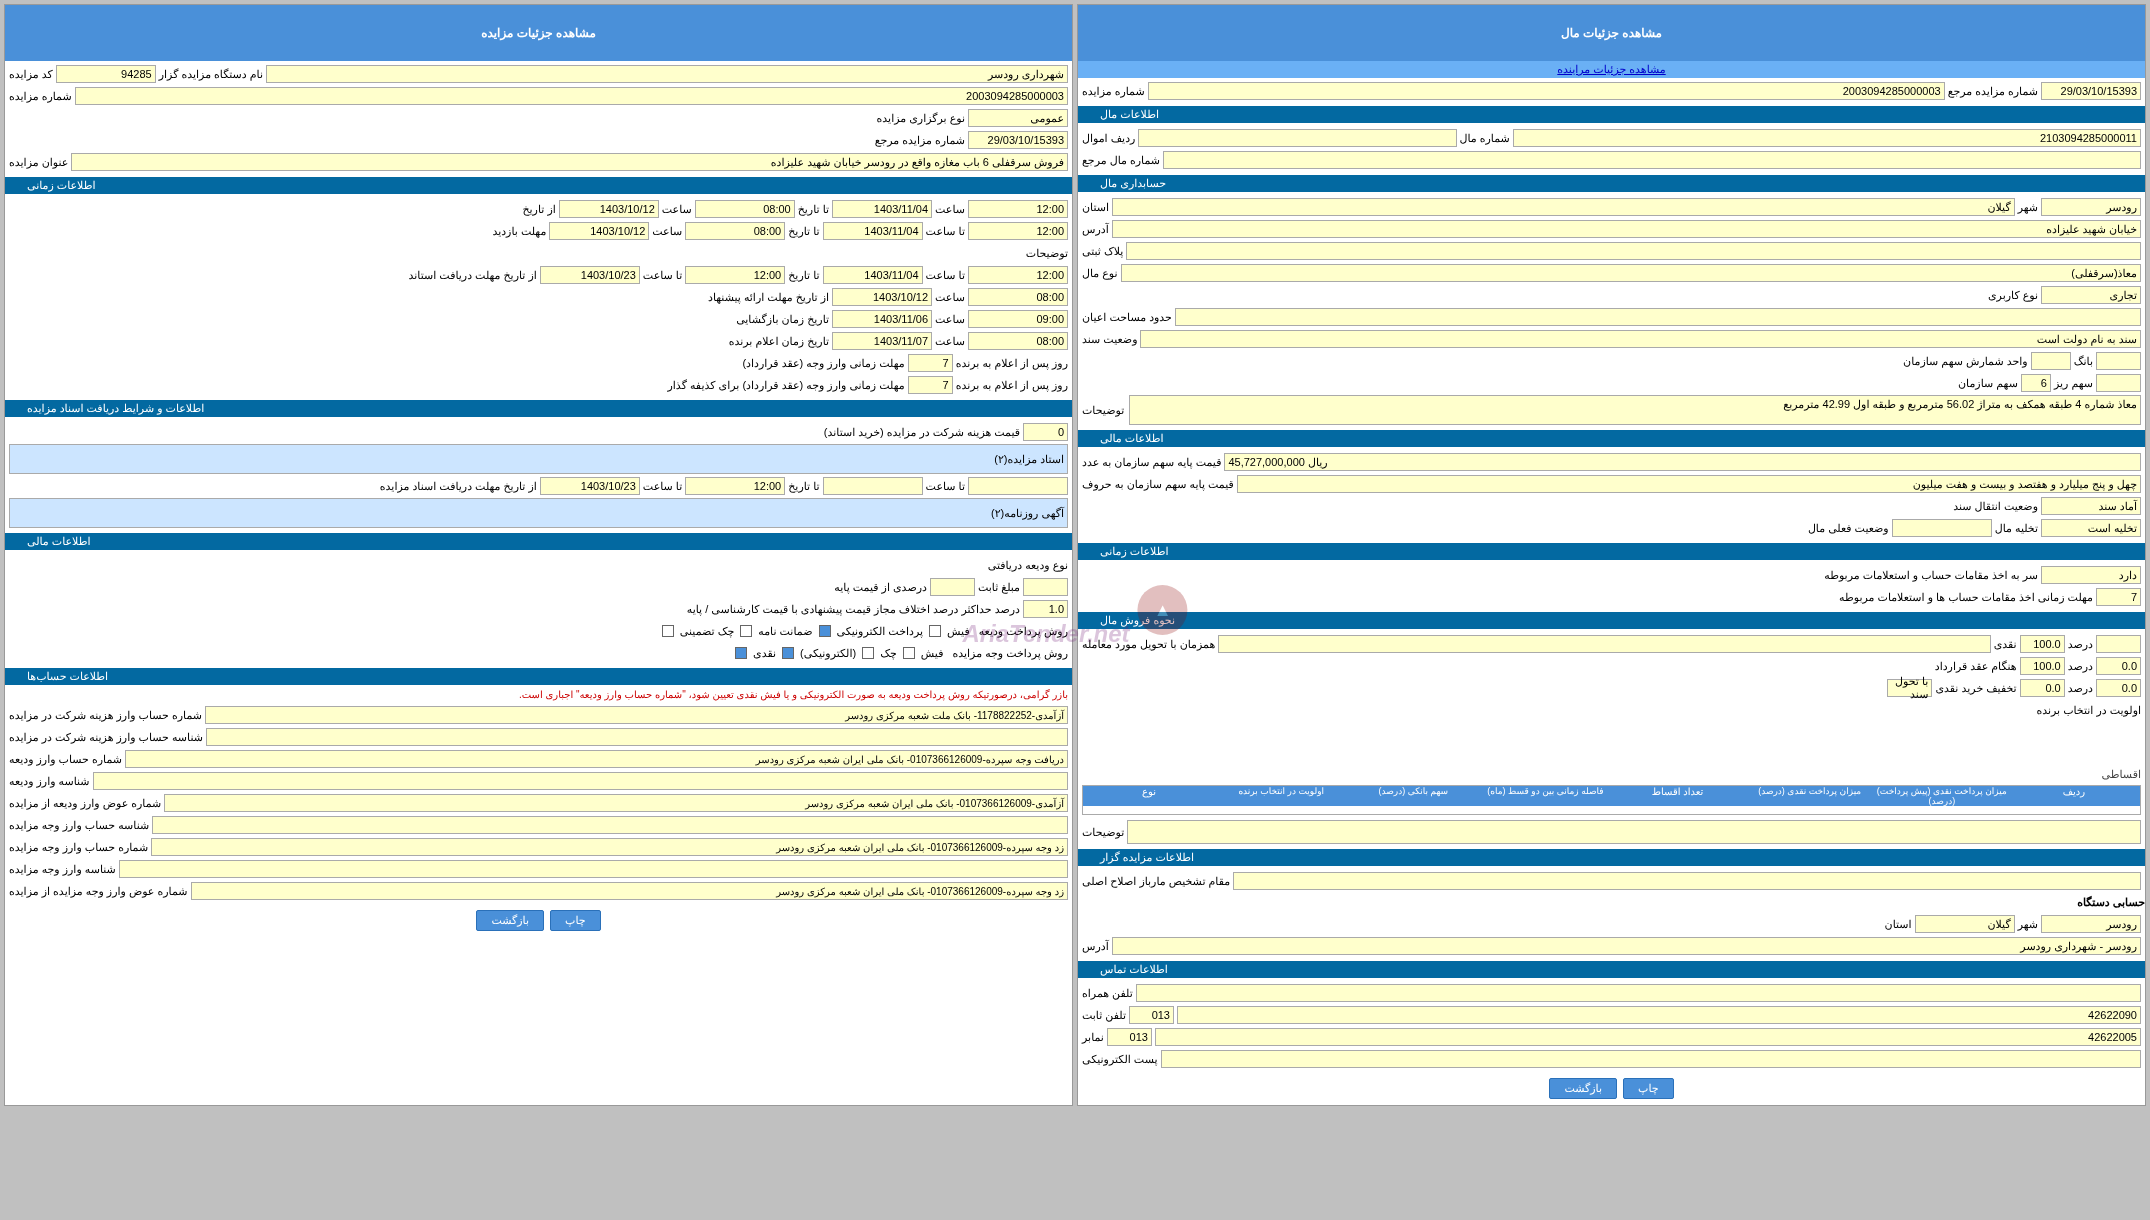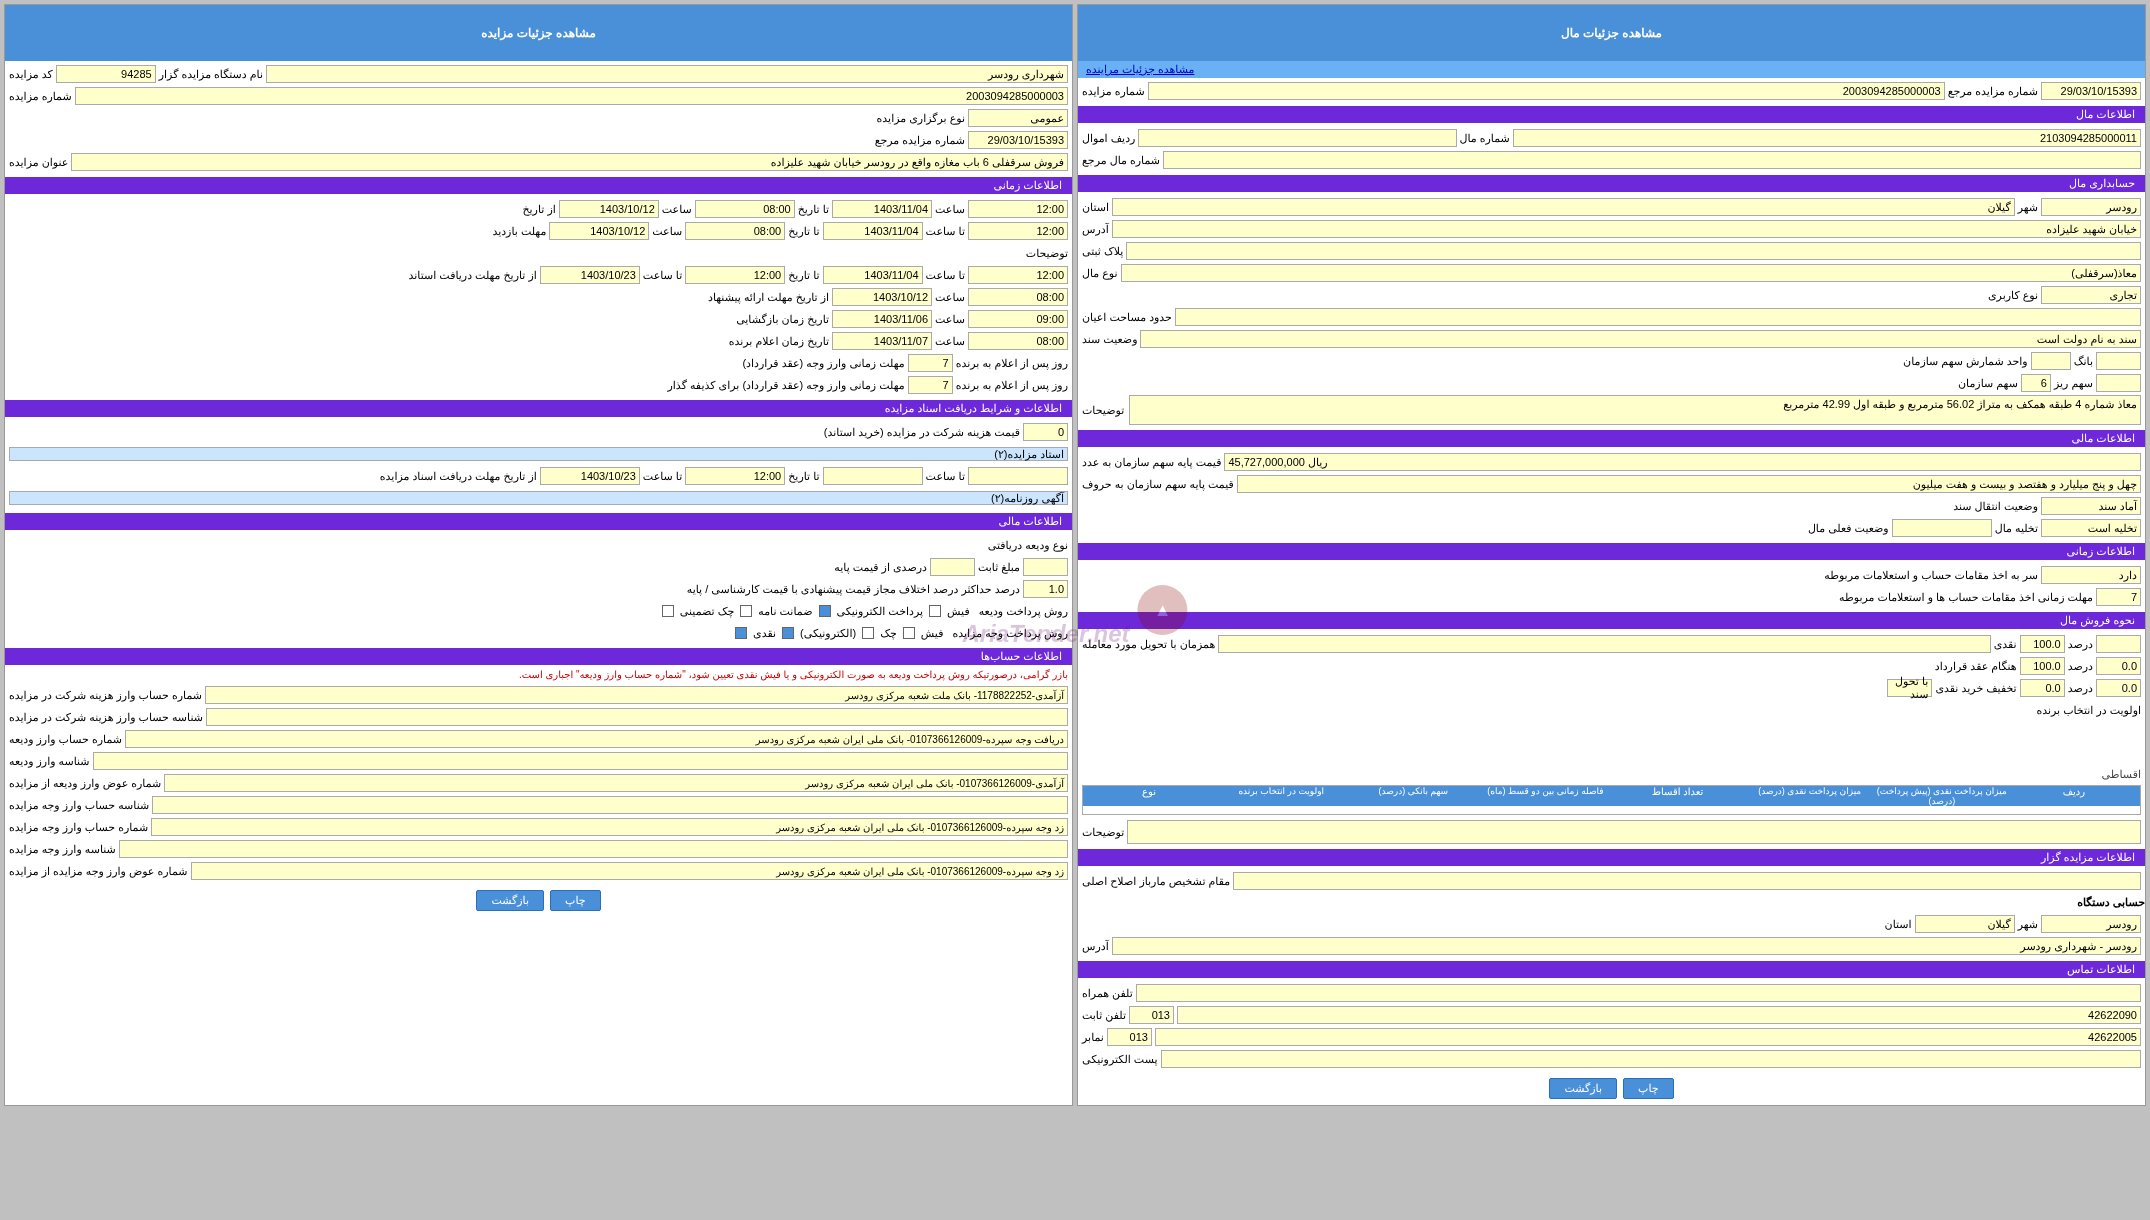--- a/index.html
+++ b/index.html
@@ -22,29 +22,29 @@
       background: #4a90d9;
       color: #fff;
       text-align: center;
       padding: 21px 6px;
       font-weight: bold;
       font-size: 12px;
     }
     .sub-header {
       background: #6ab0f5;
       color: #fff;
+      text-align: center;
+      padding: 2px 8px;
+      font-size: 11px;
+    }
+    .inner-section {
+      background: #0369a1;
+      color: #fff;
       text-align: left;
-      padding: 2px 8px;
-      font-size: 11px;
-    }
-    .inner-section {
-      background: #6d28d9;
-      color: #fff;
-      text-align: right;
-      padding: 2px 10px;
+      padding: 2px 22px;
       font-size: 11px;
       margin: 2px 0;
     }
     .form-grid {
       display: grid;
       gap: 2px;
       padding: 3px 4px;
     }
     .form-row {
       display: flex;
@@ -67,21 +67,21 @@
       padding: 0 3px;
       font-size: 11px;
       font-family: Tahoma, Arial, sans-serif;
       direction: rtl;
       display: flex;
       align-items: center;
     }
     .field-blue {
       background: #cce5ff;
       border: 1px solid #aaa;
-      height: 14px;
+      height: 30px;
       padding: 0 3px;
       font-size: 11px;
       display: flex;
       align-items: center;
     }
     .field-med {
       width: 100px;
       flex: 0 0 100px;
     }
     .textarea-field {

